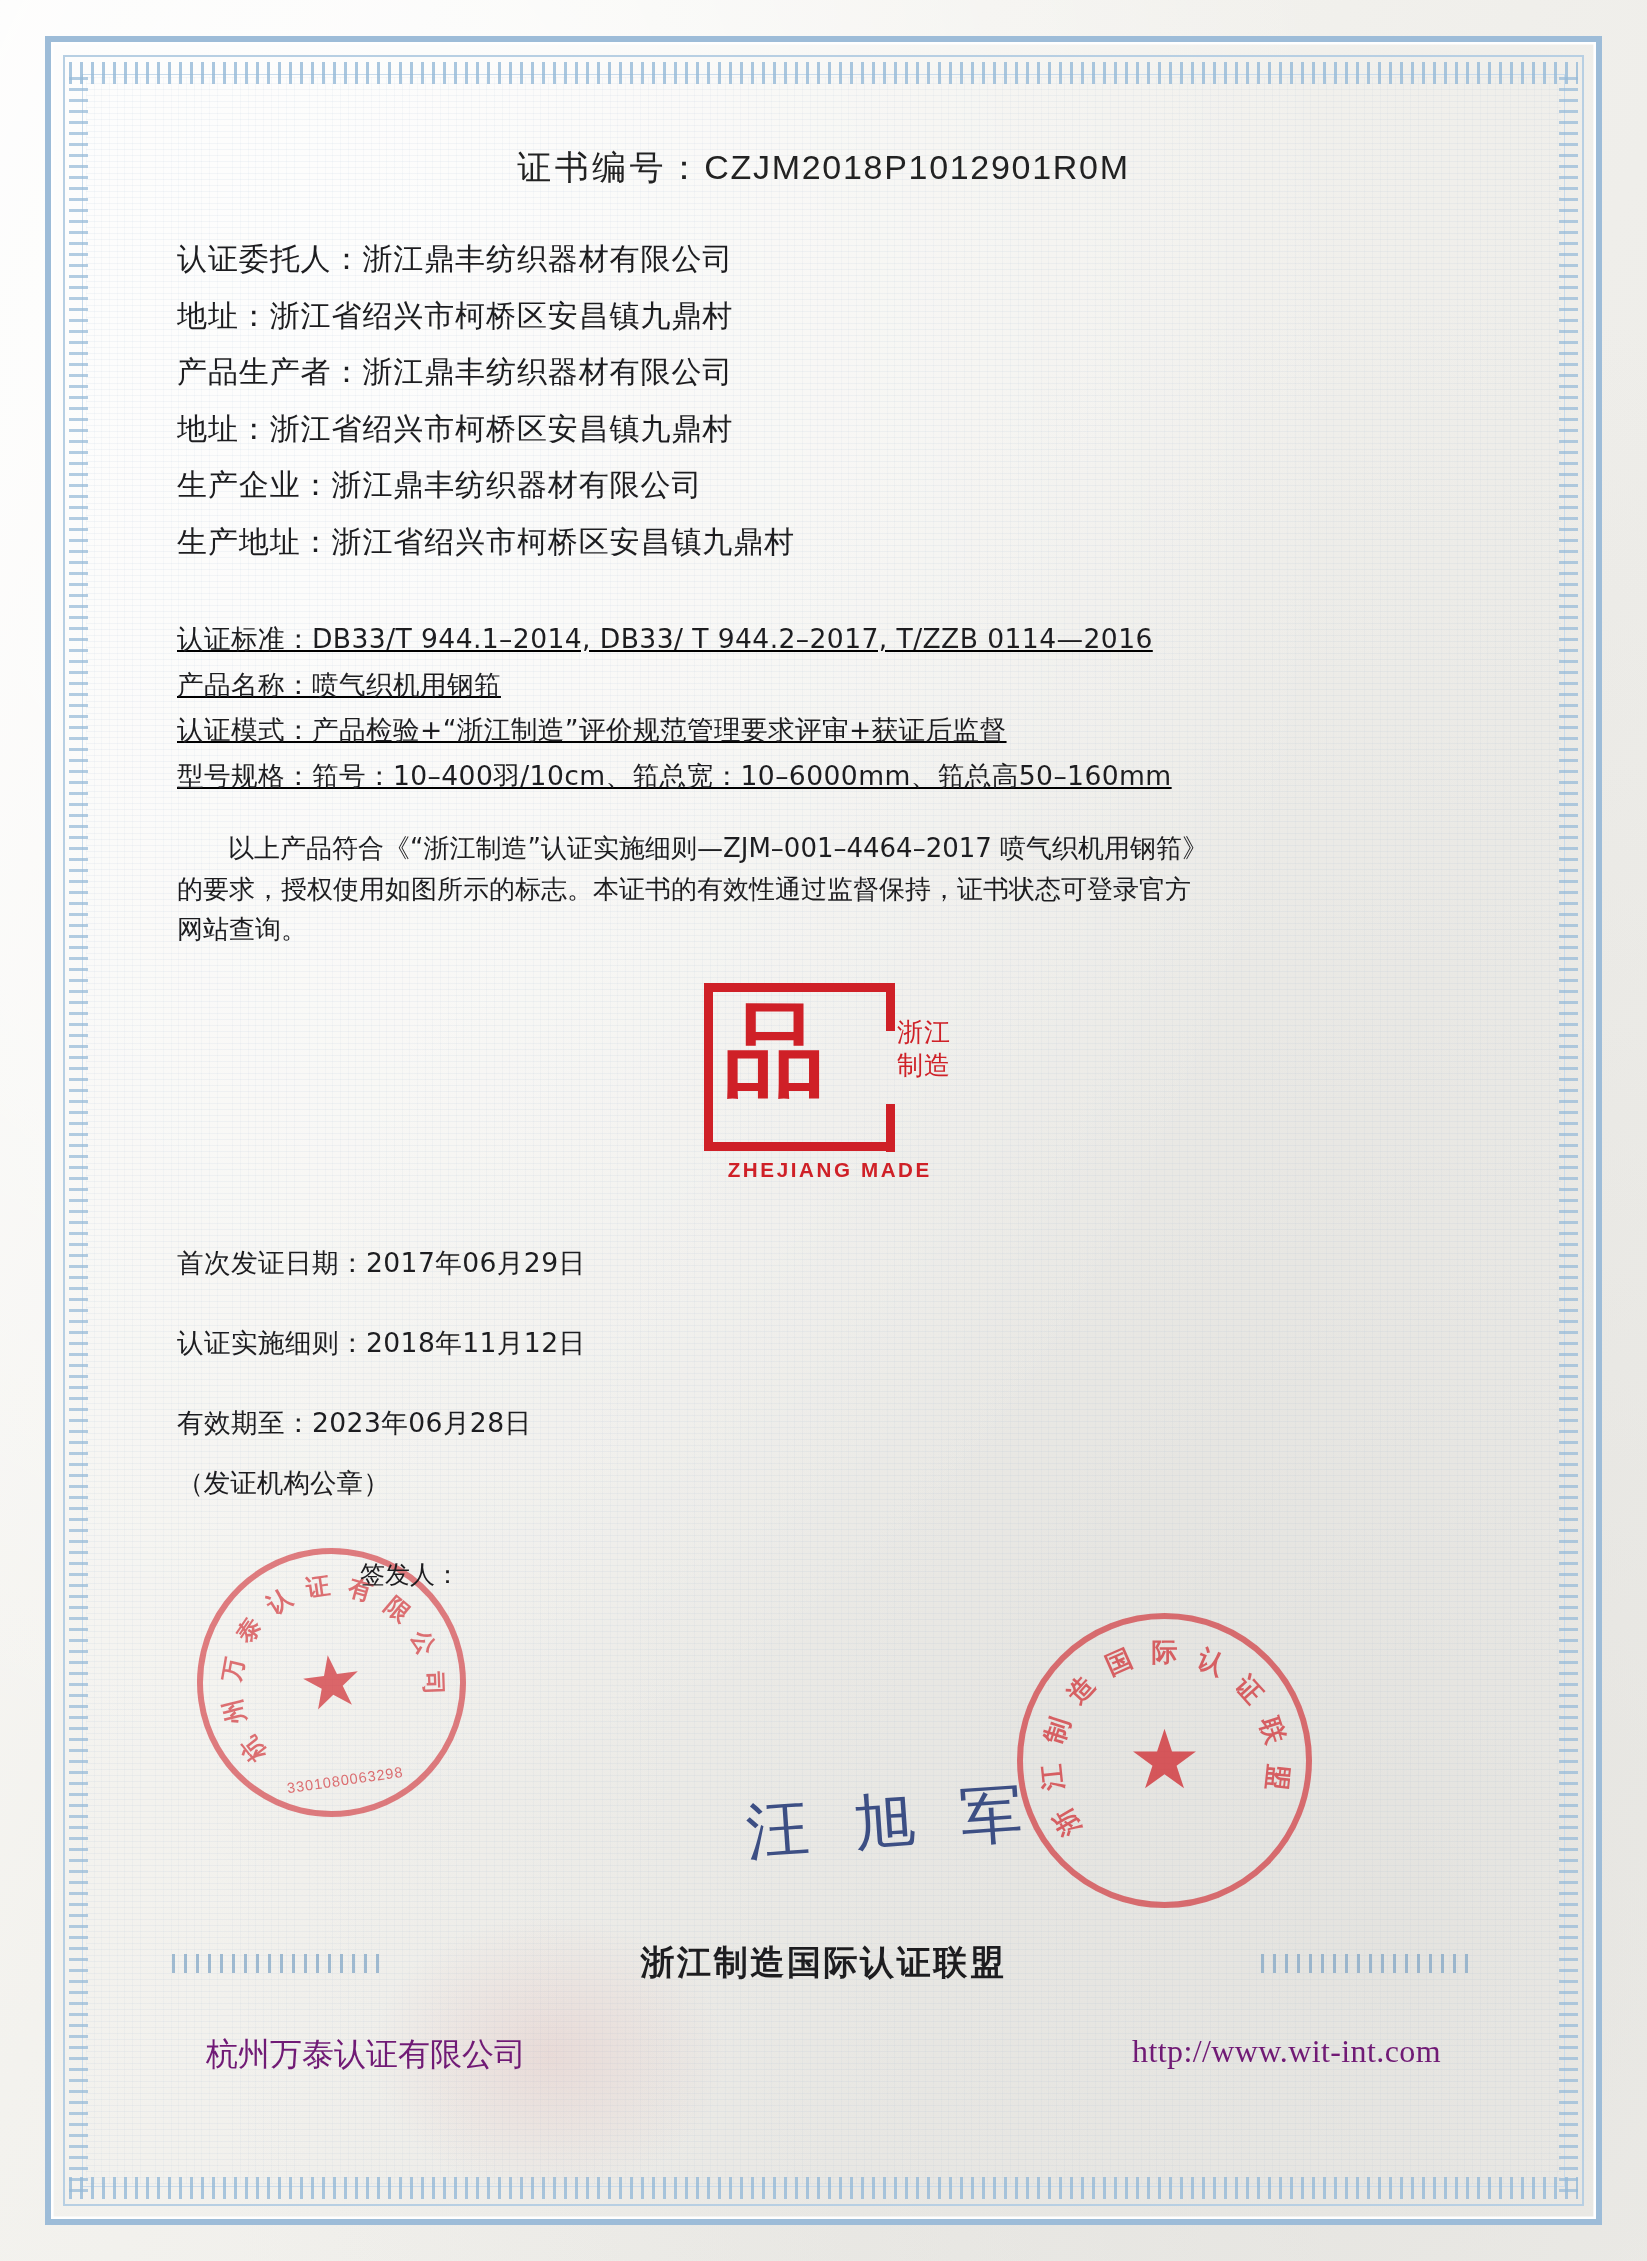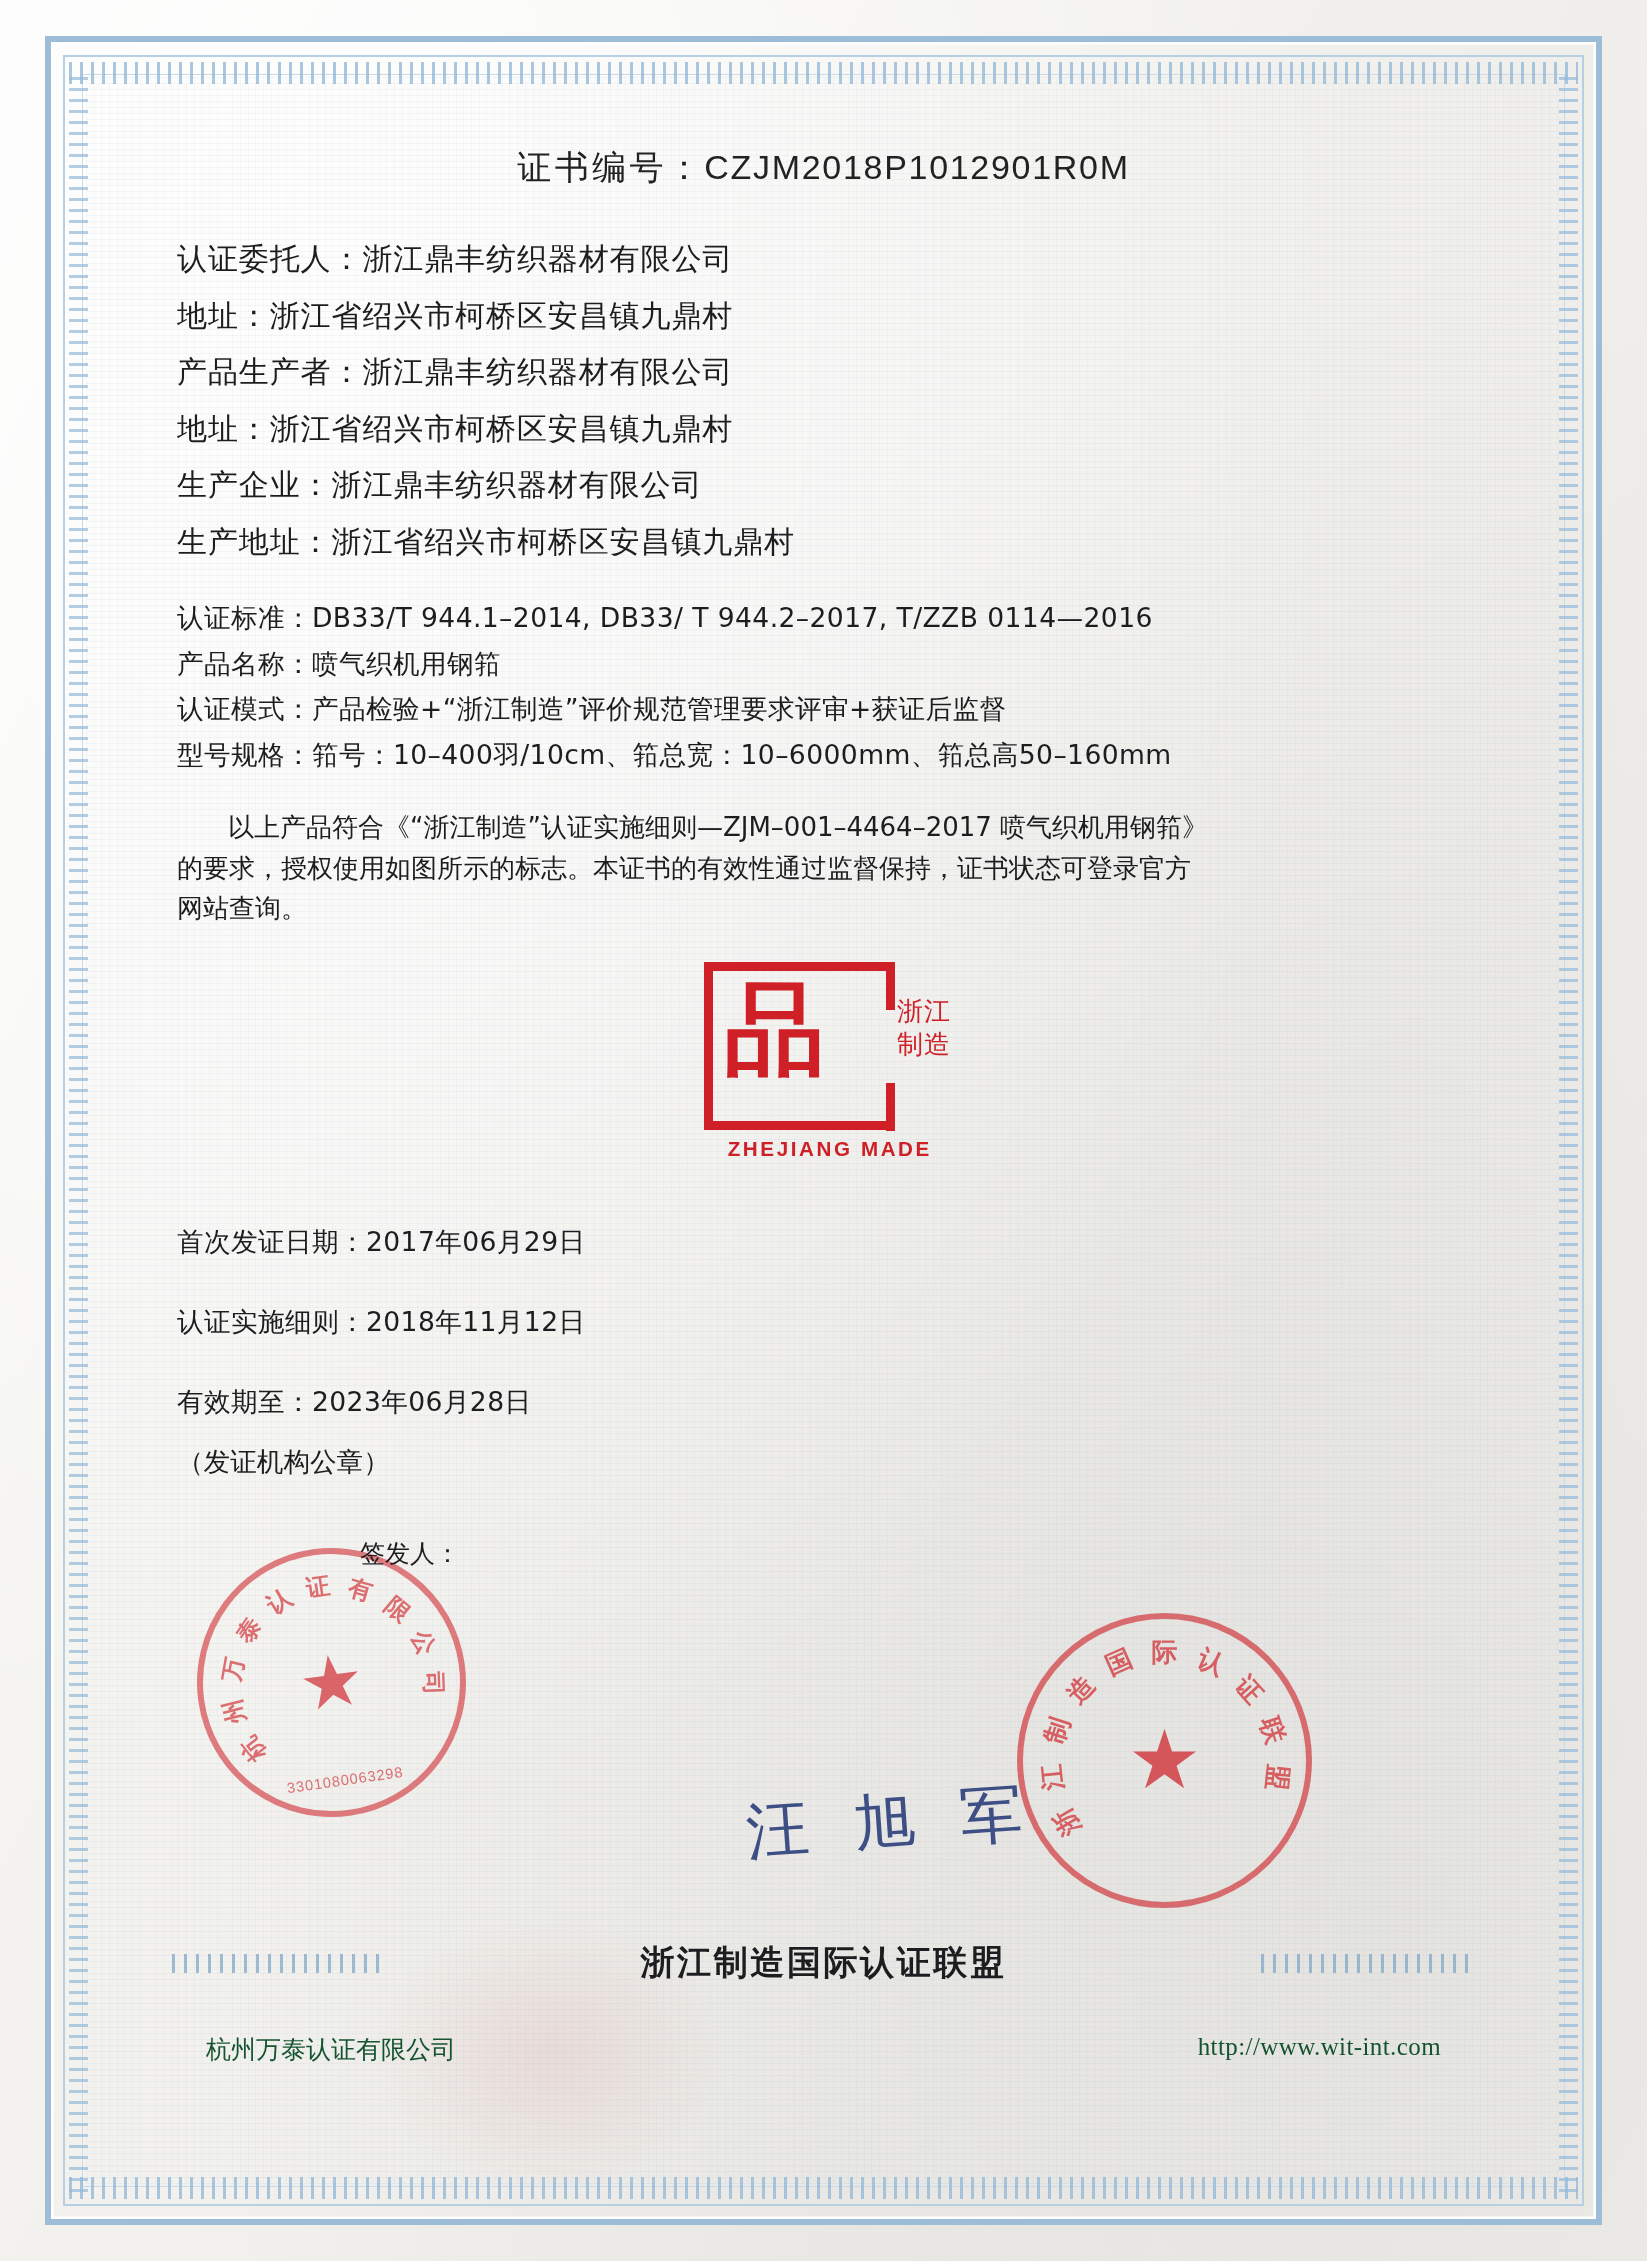--- a/index.html
+++ b/index.html
@@ -119,23 +119,24 @@
   .field-line {
     font-size: 30px;
     color: #1d1d20;
     line-height: 1.0;
     margin-bottom: 26.6px;
     letter-spacing: 0.9px;
     font-family: "DejaVu Sans", sans-serif;
     font-weight: 500;
   }
   .fields2 {
-    margin-top: 48px;
+    margin-top: 69px;
     padding-left: 74px;
     padding-right: 34px;
+    text-decoration: underline;
   }
   .field-line2 {
     font-size: 26.6px;
     color: #1d1d20;
     line-height: 1.0;
     margin-bottom: 19px;
     letter-spacing: 0.4px;
     font-family: "DejaVu Sans", sans-serif;
   }
 
@@ -331,22 +332,22 @@
   }
   .footer-flourish-l { left: 172px; }
   .footer-flourish-r { right: 172px; }
 
   .footer-bottom {
     position: absolute;
     left: 206px; right: 206px;
     top: 2033px;
     display: flex;
     justify-content: space-between;
-    font-size: 25px;
-    color: #14532d;
+    font-size: 32px;
+    color: #701a75;
     font-family: "DejaVu Sans", sans-serif;
   }
   .footer-bottom .url {
     font-family: "Liberation Serif", serif;
     letter-spacing: 0.4px;
   }
   
   .watermark {
     position: absolute;
     left: 369px;

